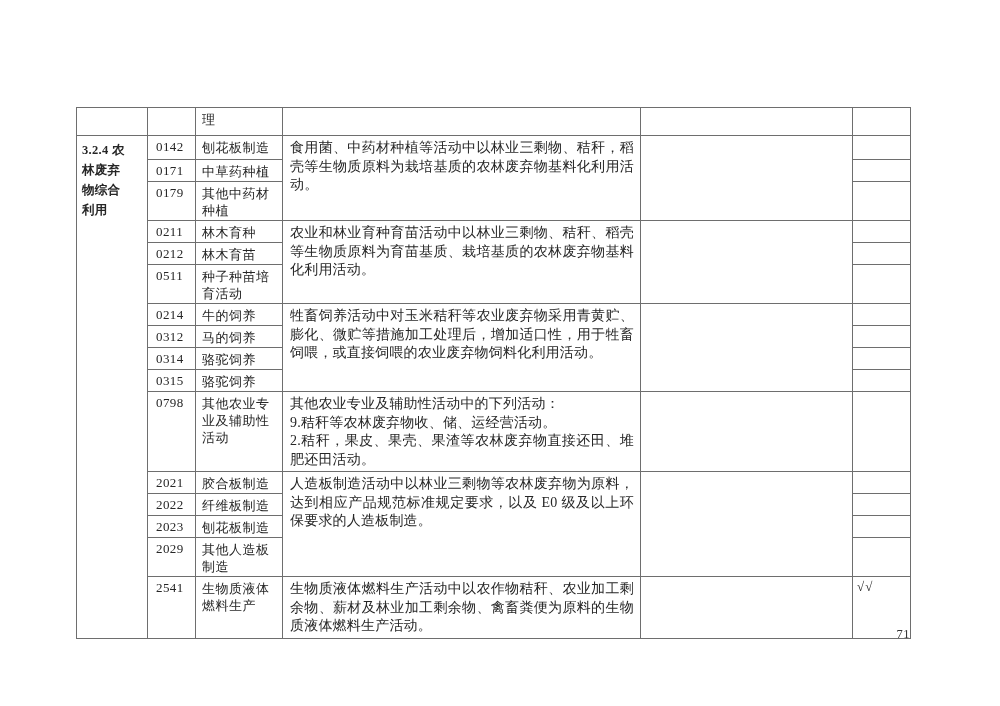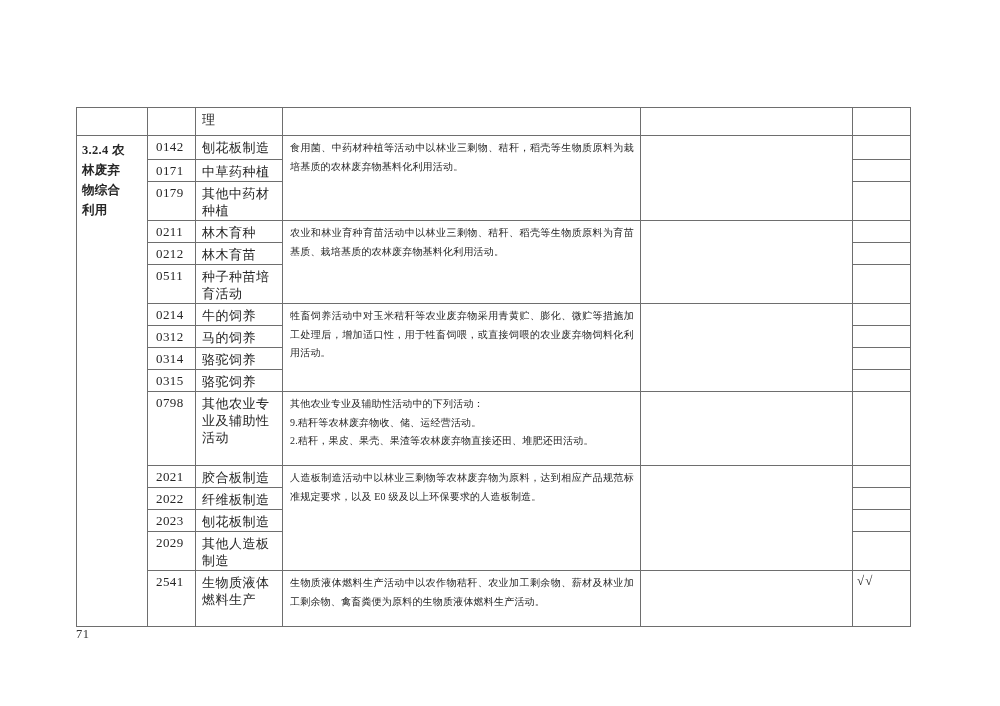--- a/index.html
+++ b/index.html
@@ -16,27 +16,27 @@
     border:1px solid #6e6e6e;vertical-align:top;color:#262626;
     padding:2px 5px;overflow:hidden;word-break:break-all;
   }
   td.cat{
     font-size:12.5px;font-weight:bold;letter-spacing:0.3px;
     line-height:20px;padding:4px 16px 2px 5px;
   }
   td.code{font-size:13px;letter-spacing:0.4px;line-height:16px;padding:3px 5px 1px 8px;margin-top:20px;}
   td.name{font-size:13px;letter-spacing:0.5px;line-height:17px;padding:3px 5px 1px 6px;}
   td.desc{
-    font-size:10px;letter-spacing:0.2px;line-height:18.5px;
+    font-size:14px;letter-spacing:0.2px;line-height:18.5px;
     text-align:justify;padding:3px 6px 2px 7px;
   }
   td.desc .line{display:block;}
   td.chk{font-size:13px;line-height:15px;padding:2px 4px;letter-spacing:1px;}
   .pagenum{
-    position:absolute;left:76px;top:627px;width:834px;text-align:left;
+    position:absolute;left:76px;top:627px;width:834px;text-align:right;
     font-size:12.5px;color:#333333;letter-spacing:0.5px;
   }
 </style>
 </head>
 <body>
 
 <div class="page">
 
   <table class="doc">
     <colgroup>

